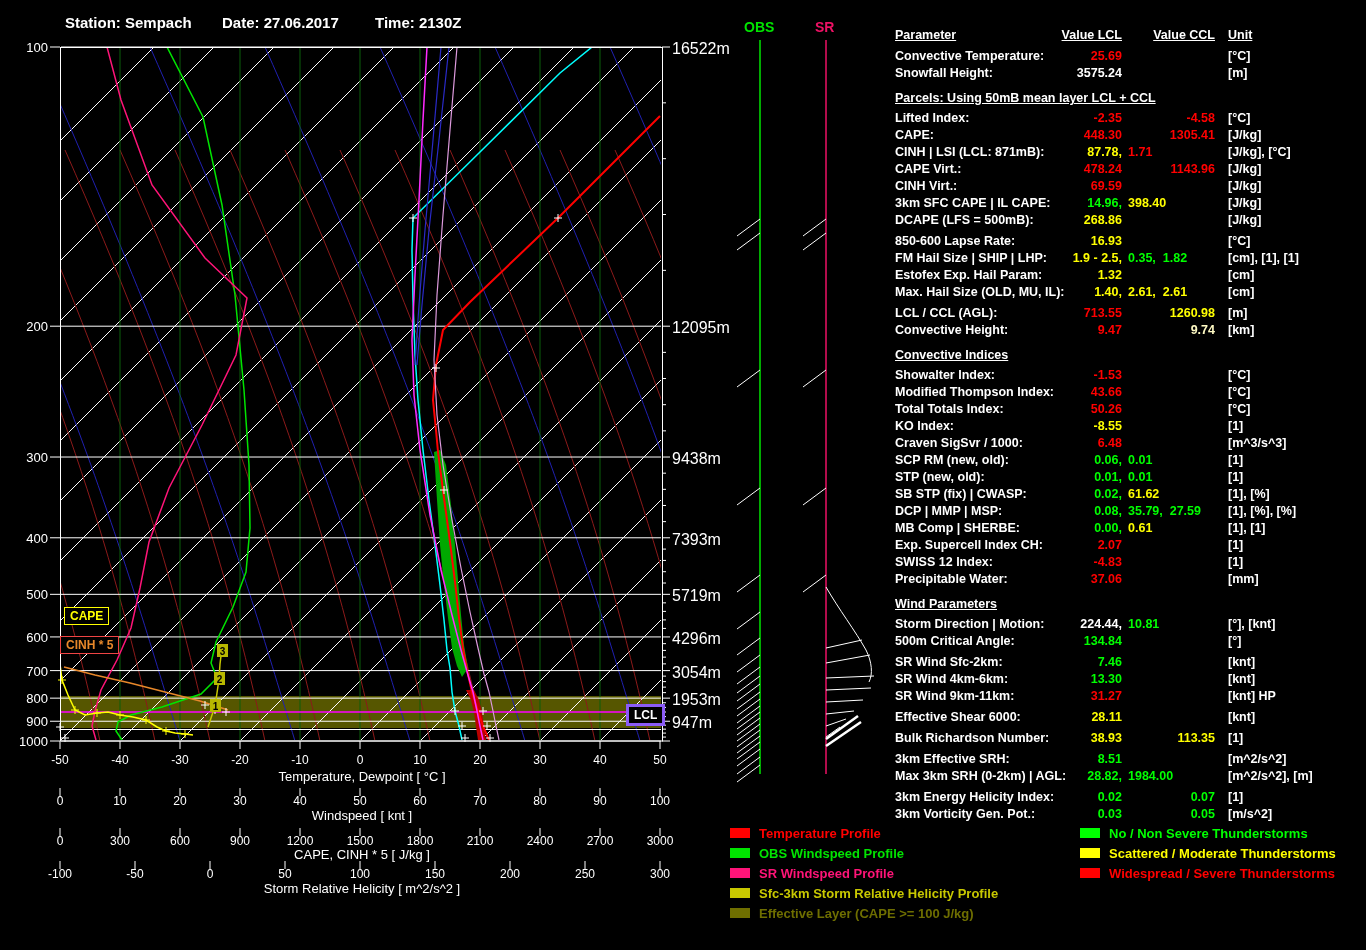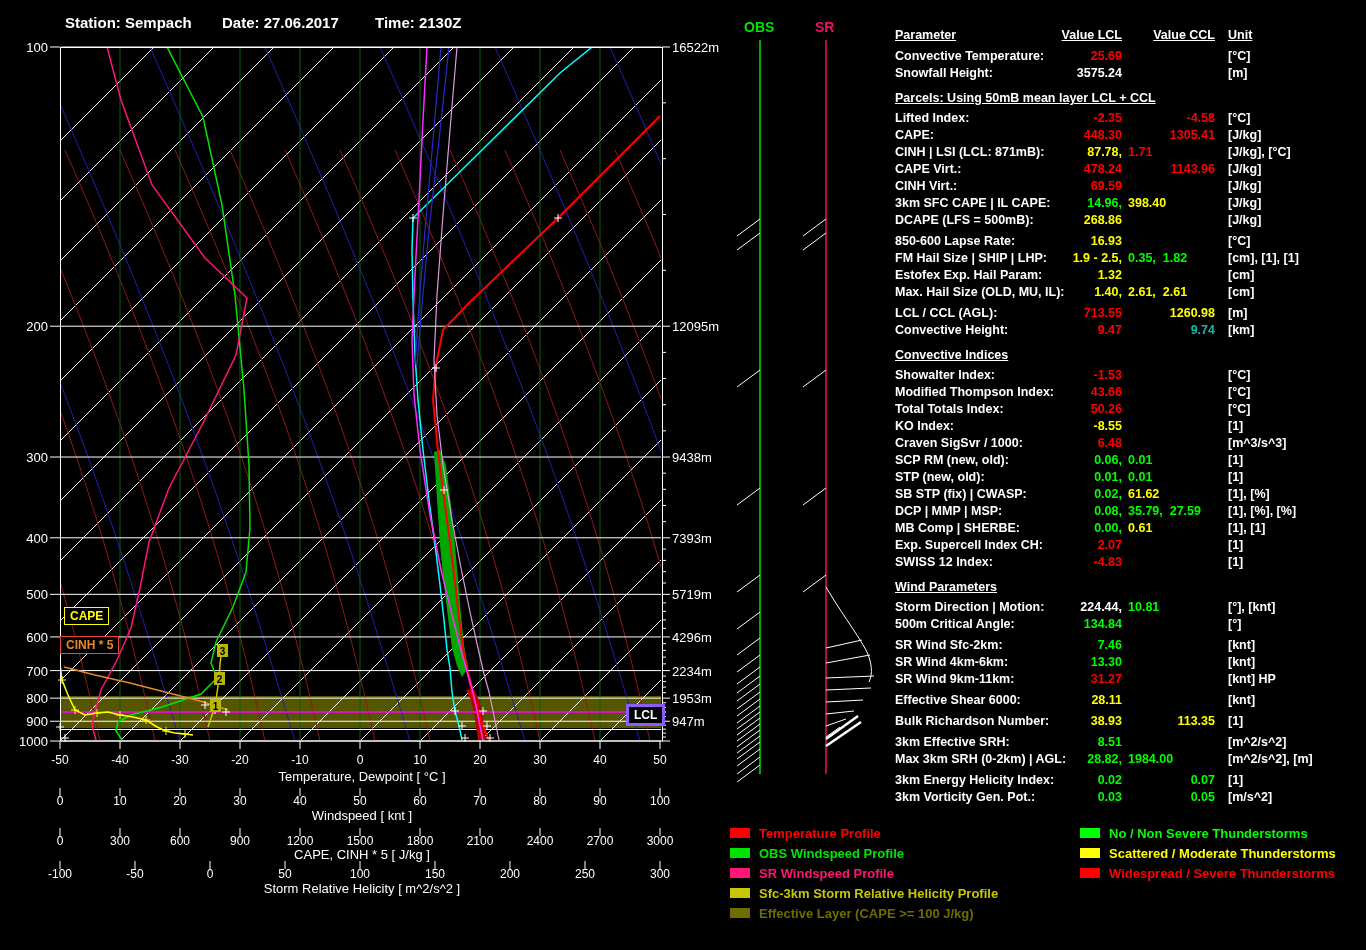--- a/index.html
+++ b/index.html
@@ -2,21 +2,21 @@
 <html><head>
 <meta charset="utf-8">
 <style>
   html,body{margin:0;padding:0;background:#000;}
   #stage{position:relative;width:1366px;height:950px;background:#000;overflow:hidden;
          font-family:"Liberation Sans",sans-serif;color:#fff;}
   .abs{position:absolute;}
   .title-bar span{position:absolute;top:14px;font-size:15px;font-weight:700;color:#fff;white-space:nowrap;}
   .axis-num{position:absolute;font-size:12px;color:#fff;width:44px;text-align:center;white-space:nowrap;}
   .p-label{position:absolute;font-size:13px;color:#fff;width:34px;text-align:right;white-space:nowrap;}
-  .h-label{position:absolute;font-size:13px;color:#fff;white-space:nowrap;}
+  .h-label{position:absolute;font-size:16px;color:#fff;white-space:nowrap;}
   .axis-title{position:absolute;font-size:13px;color:#fff;width:604px;left:60px;text-align:center;white-space:nowrap;}
   .ovl-box{position:absolute;font-size:12px;font-weight:700;padding:1px 5px;background:#000;white-space:nowrap;}
   #cape-box{border:1px solid #ffff00;color:#ffff00;}
   #cinh-box{border:1px solid #ef4444;color:#e8882a;}
   #lcl-box{border:3px solid #8b5cf6;color:#ffffff;}
   .col-hdr{position:absolute;top:19px;font-size:14px;font-weight:700;}
   #obs-hdr{left:744px;color:#00e400;}
   #sr-hdr{left:815px;color:#ed1164;}
   
   #ptable{position:absolute;left:895px;top:27px;width:471px;font-size:12.5px;font-weight:700;line-height:17px;}
@@ -348,21 +348,21 @@
       <span class="p-label" style="left:14px;top:663.6082836762124px">700</span>
       <span class="p-label" style="left:14px;top:691.1440830698239px">800</span>
       <span class="p-label" style="left:14px;top:714.2411430212046px">900</span>
       <span class="p-label" style="left:14px;top:734px">1000</span>
       <span class="h-label" style="left:672px;top:40px">16522m</span>
       <span class="h-label" style="left:672px;top:319.1964668783749px">12095m</span>
       <span class="h-label" style="left:672px;top:450.02407992255485px">9438m</span>
       <span class="h-label" style="left:672px;top:530.7878219577373px">7393m</span>
       <span class="h-label" style="left:672px;top:587.3365433705305px">5719m</span>
       <span class="h-label" style="left:672px;top:629.936612181775px">4296m</span>
-      <span class="h-label" style="left:672px;top:663.6082836762124px">2234m</span>
+      <span class="h-label" style="left:672px;top:663.6082836762124px">3054m</span>
       <span class="h-label" style="left:672px;top:691.1440830698239px">1953m</span>
       <span class="h-label" style="left:672px;top:714.2411430212046px">947m</span>
       <span class="axis-num" style="left:38px;top:753px">-50</span>
       <span class="axis-num" style="left:98px;top:753px">-40</span>
       <span class="axis-num" style="left:158px;top:753px">-30</span>
       <span class="axis-num" style="left:218px;top:753px">-20</span>
       <span class="axis-num" style="left:278px;top:753px">-10</span>
       <span class="axis-num" style="left:338px;top:753px">0</span>
       <span class="axis-num" style="left:398px;top:753px">10</span>
       <span class="axis-num" style="left:458px;top:753px">20</span>
@@ -495,21 +495,21 @@
       </div>
       <div class="t-row gap">
         <span class="c-lbl">LCL / CCL (AGL):</span>
         <span class="c-a"><span style="color:#ff0000">713.55</span></span>
         <span class="c-c"><span style="color:#ffff00">1260.98</span></span>
         <span class="c-u">[m]</span>
       </div>
       <div class="t-row">
         <span class="c-lbl">Convective Height:</span>
         <span class="c-a"><span style="color:#ff0000">9.47</span></span>
-        <span class="c-c"><span style="color:#14b8a6">9.74</span></span>
+        <span class="c-c"><span style="color:#fef9c3">9.74</span></span>
         <span class="c-u">[km]</span>
       </div>
       <div class="sec-head">Convective Indices</div>
       <div class="t-row">
         <span class="c-lbl">Showalter Index:</span>
         <span class="c-a"><span style="color:#ff0000">-1.53</span></span>
         <span class="c-u">[°C]</span>
       </div>
       <div class="t-row">
         <span class="c-lbl">Modified Thompson Index:</span>
@@ -563,20 +563,25 @@
       </div>
       <div class="t-row">
         <span class="c-lbl">Exp. Supercell Index CH:</span>
         <span class="c-a"><span style="color:#ff0000">2.07</span></span>
         <span class="c-u">[1]</span>
       </div>
       <div class="t-row">
         <span class="c-lbl">SWISS 12 Index:</span>
         <span class="c-a"><span style="color:#ff0000">-4.83</span></span>
         <span class="c-u">[1]</span>
+      </div>
+      <div class="t-row">
+        <span class="c-lbl">Precipitable Water:</span>
+        <span class="c-a"><span style="color:#ff0000">37.06</span></span>
+        <span class="c-u">[mm]</span>
       </div>
       <div class="sec-head">Wind Parameters</div>
       <div class="t-row">
         <span class="c-lbl">Storm Direction | Motion:</span>
         <span class="c-a"><span style="color:#ffffff">224.44</span><span style="color:#ffffff">,</span></span>
         <span class="c-b"><span style="color:#00ff00">10.81</span></span>
         <span class="c-u">[°], [knt]</span>
       </div>
       <div class="t-row">
         <span class="c-lbl">500m Critical Angle:</span>

